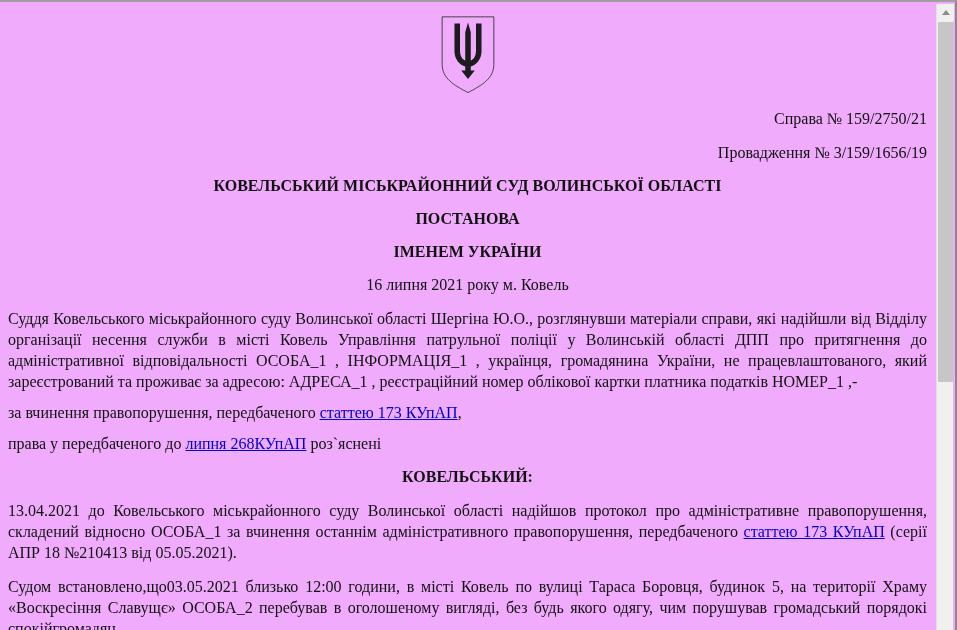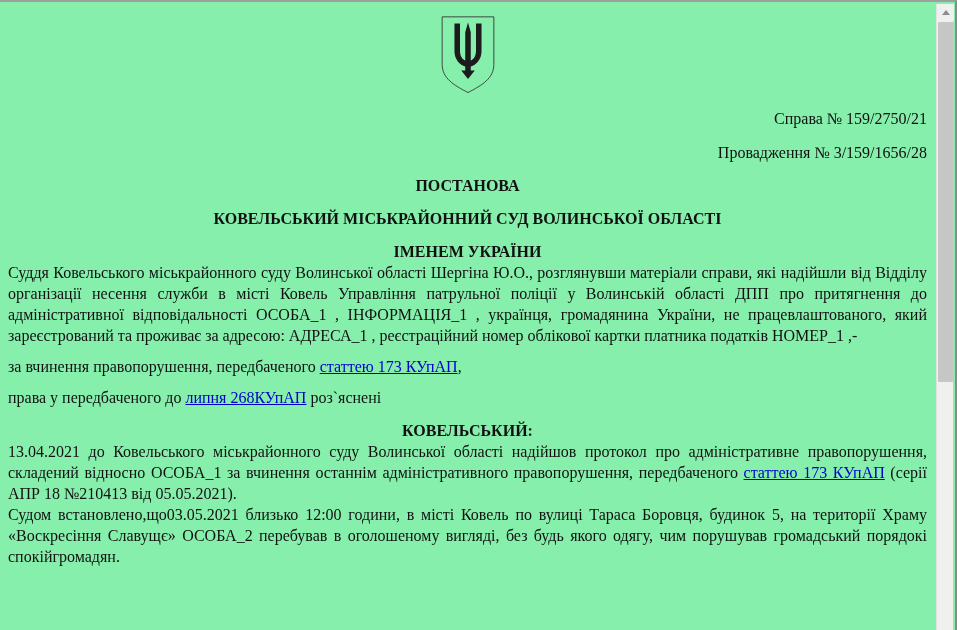--- a/index.html
+++ b/index.html
@@ -12,21 +12,21 @@
     font-family: "Liberation Serif", "DejaVu Serif", serif;
     color: #111111;
   }
 
   .window {
     position: relative;
     width: 957px;
     height: 630px;
     border-top: 2px solid #9e9e9e;
     border-right: 2px solid #8a8a8a;
-    background: #86efac;
+    background: #f0abfc;
   }
 
   
   .content {
     position: absolute;
     top: 2px;
     left: 0;
     width: 936px;
     height: 626px;
     padding: 0 9px 0 8px;
@@ -49,20 +49,21 @@
     margin-top: 13px;
   }
 
   
   .center-line { text-align: center; margin-top: 12px; }
   .bold { font-weight: bold; }
 
   
   .para {
     text-align: justify;
+    margin-top: 13px;
   }
   .plain-line { text-align: left; margin-top: 10px; }
 
   a.law-link {
     color: #0000cc;
     text-decoration: underline;
     cursor: pointer;
   }
 
   
@@ -115,25 +116,26 @@
         <path d="M8,3 H92 V80 C92,103 73,114 50,126 C27,114 8,103 8,80 Z" fill="none" stroke="#3a3a3a" stroke-width="1.5"></path>
         <path d="M28,14 L37,14 L37,58 C37,67 41,72 45.5,74
                  L45.5,28 L50,12 L54.5,28 L54.5,74
                  C59,72 63,67 63,58 L63,14 L72,14 L72,58
                  C72,73 63,81 54.5,83.5 L54.5,90 L61,90 L50,104 L39,90 L45.5,90 L45.5,83.5
                  C37,81 28,73 28,58 Z" fill="#1c1c1c"></path>
       </svg>
     </div>
 
     <div class="right-line">Справа № 159/2750/21</div>
-    <div class="right-line">Провадження № 3/159/1656/28</div>
+    <div class="right-line">Провадження № 3/159/1656/19</div>
 
+    <div class="center-line bold">КОВЕЛЬСЬКИЙ МІСЬКРАЙОННИЙ СУД ВОЛИНСЬКОЇ ОБЛАСТІ</div>
     <div class="center-line bold">ПОСТАНОВА</div>
-    <div class="center-line bold">КОВЕЛЬСЬКИЙ МІСЬКРАЙОННИЙ СУД ВОЛИНСЬКОЇ ОБЛАСТІ</div>
     <div class="center-line bold">ІМЕНЕМ УКРАЇНИ</div>
+    <div class="center-line">16 липня 2021 року м. Ковель</div>
 
     <p class="para">Суддя Ковельського міськрайонного суду Волинської області Шергіна Ю.О., розглянувши матеріали справи, які надійшли від Відділу організації несення служби в місті Ковель Управління патрульної поліції у Волинській області ДПП про притягнення до адміністративної відповідальності ОСОБА_1 , ІНФОРМАЦІЯ_1 , українця, громадянина України, не працевлаштованого, який зареєстрований та проживає за адресою: АДРЕСА_1 , реєстраційний номер облікової картки платника податків НОМЕР_1 ,-</p>
 
     <p class="plain-line"><span>за вчинення правопорушення, передбаченого </span><a class="law-link">статтею 173 КУпАП</a><span>,</span></p>
 
     <p class="plain-line"><span>права у передбаченого до </span><a class="law-link">липня 268КУпАП</a><span> роз`яснені</span></p>
 
     <div class="center-line bold">КОВЕЛЬСЬКИЙ:</div>
 
     <p class="para"><span>13.04.2021 до Ковельського міськрайонного суду Волинської області надійшов протокол про адміністративне правопорушення, складений відносно ОСОБА_1 за вчинення останнім адміністративного правопорушення, передбаченого </span><a class="law-link">статтею 173 КУпАП</a><span> (серії АПР 18 №210413 від 05.05.2021).</span></p>

